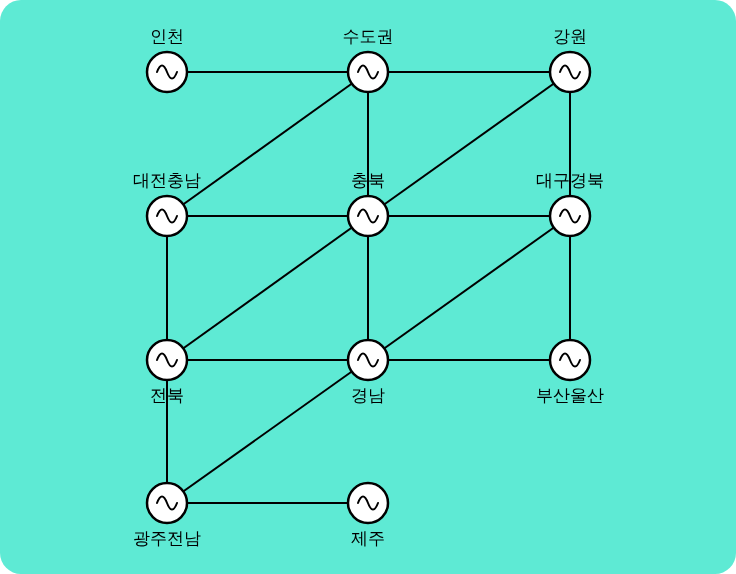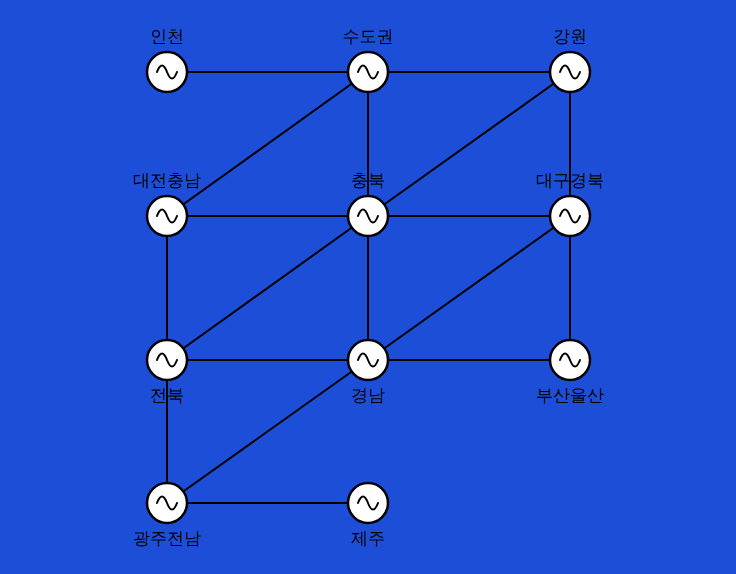--- a/index.html
+++ b/index.html
@@ -4,22 +4,23 @@
 <style>
   html, body {
     margin: 0;
     padding: 0;
     background: #ffffff;
   }
   .canvas {
     position: relative;
     width: 736px;
     height: 574px;
-    background: #1d4ed8;
+    background: #5eead4;
     overflow: hidden;
+    border-radius: 21px;
   }
   svg {
     display: block;
   }
   .node-label {
     font-family: "Liberation Sans", "DejaVu Sans", sans-serif;
     font-size: 17px;
     fill: #000000;
   }
 </style>

